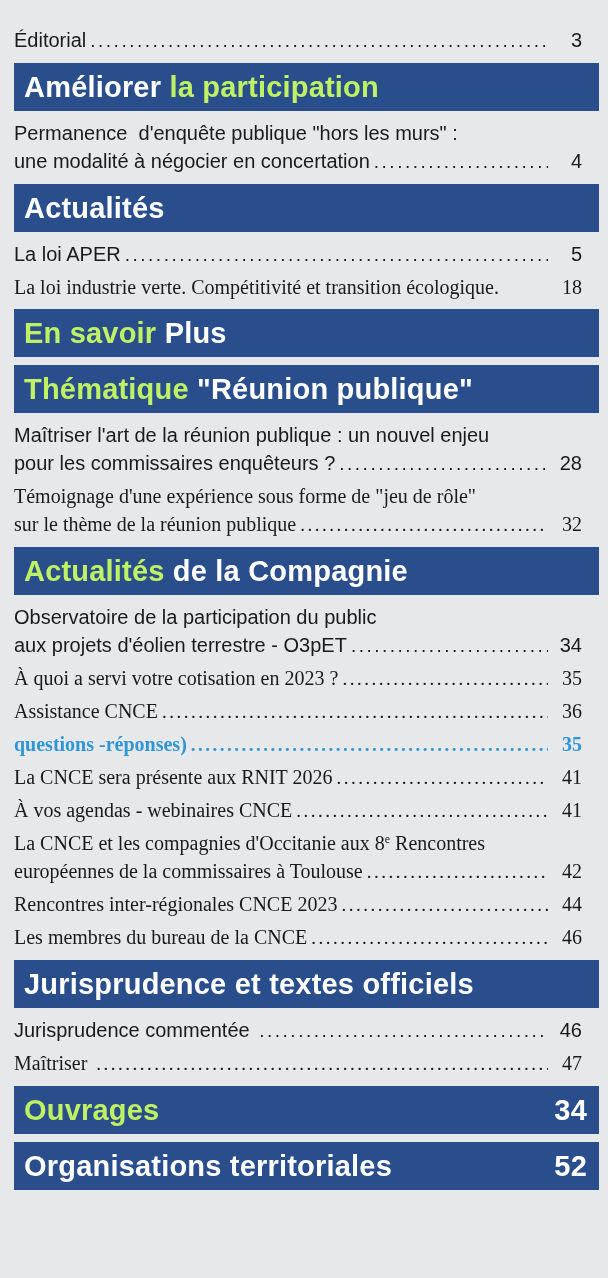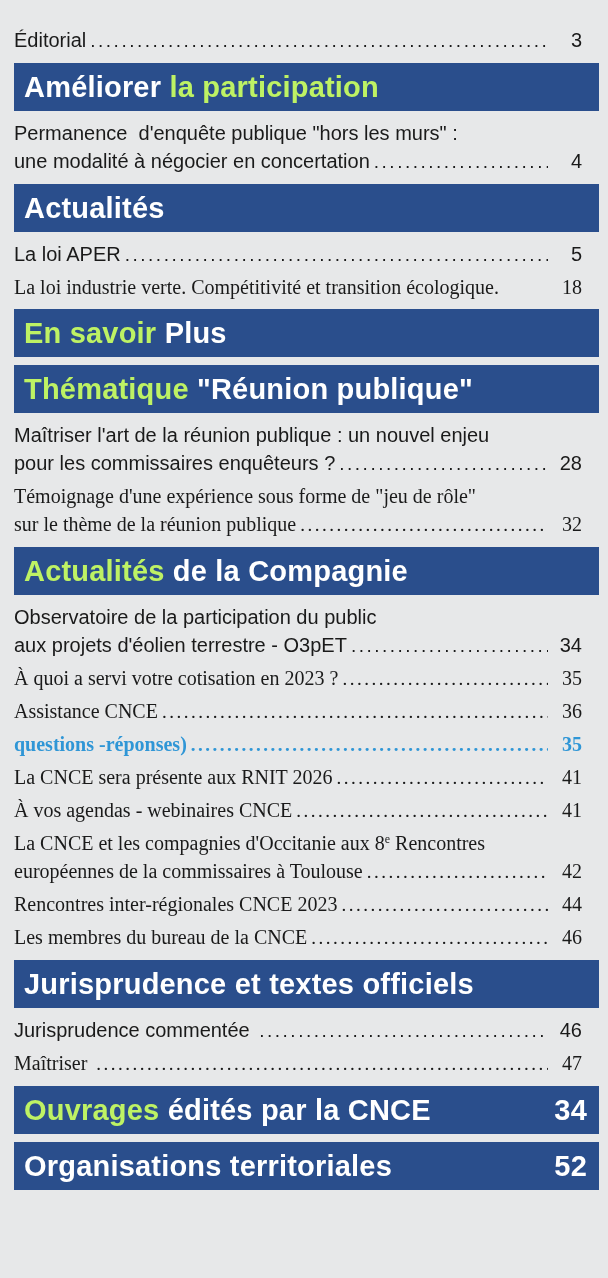--- a/index.html
+++ b/index.html
@@ -217,16 +217,16 @@
           <span class="page-num">46</span>
         </div>
       </div>
       <div class="entry">
         <div class="line">
           <span class="text"><span>Maîtriser </span></span>
           <span class="leader"></span>
           <span class="page-num">47</span>
         </div>
       </div>
-      <div class="banner"><span class="seg accent">Ouvrages </span><span class="seg primary">édités par la CNCE</span><span class="banner-page">34</span></div>
+      <div class="banner"><span class="seg accent">Ouvrages </span><span class="banner-page">34</span></div>
       <div class="banner"><span class="seg primary">Organisations territoriales</span><span class="banner-page">52</span></div>
     </div>
 </main>
 
 </body></html>

